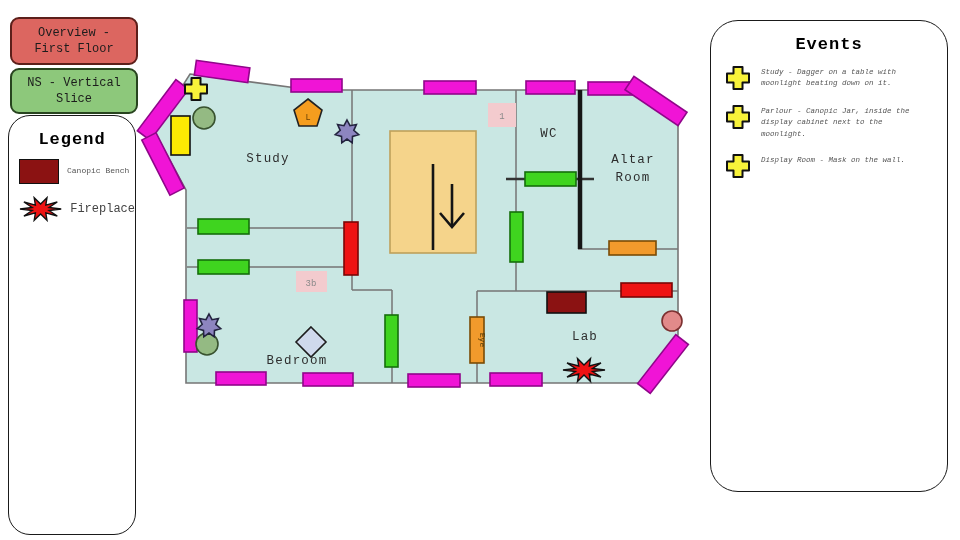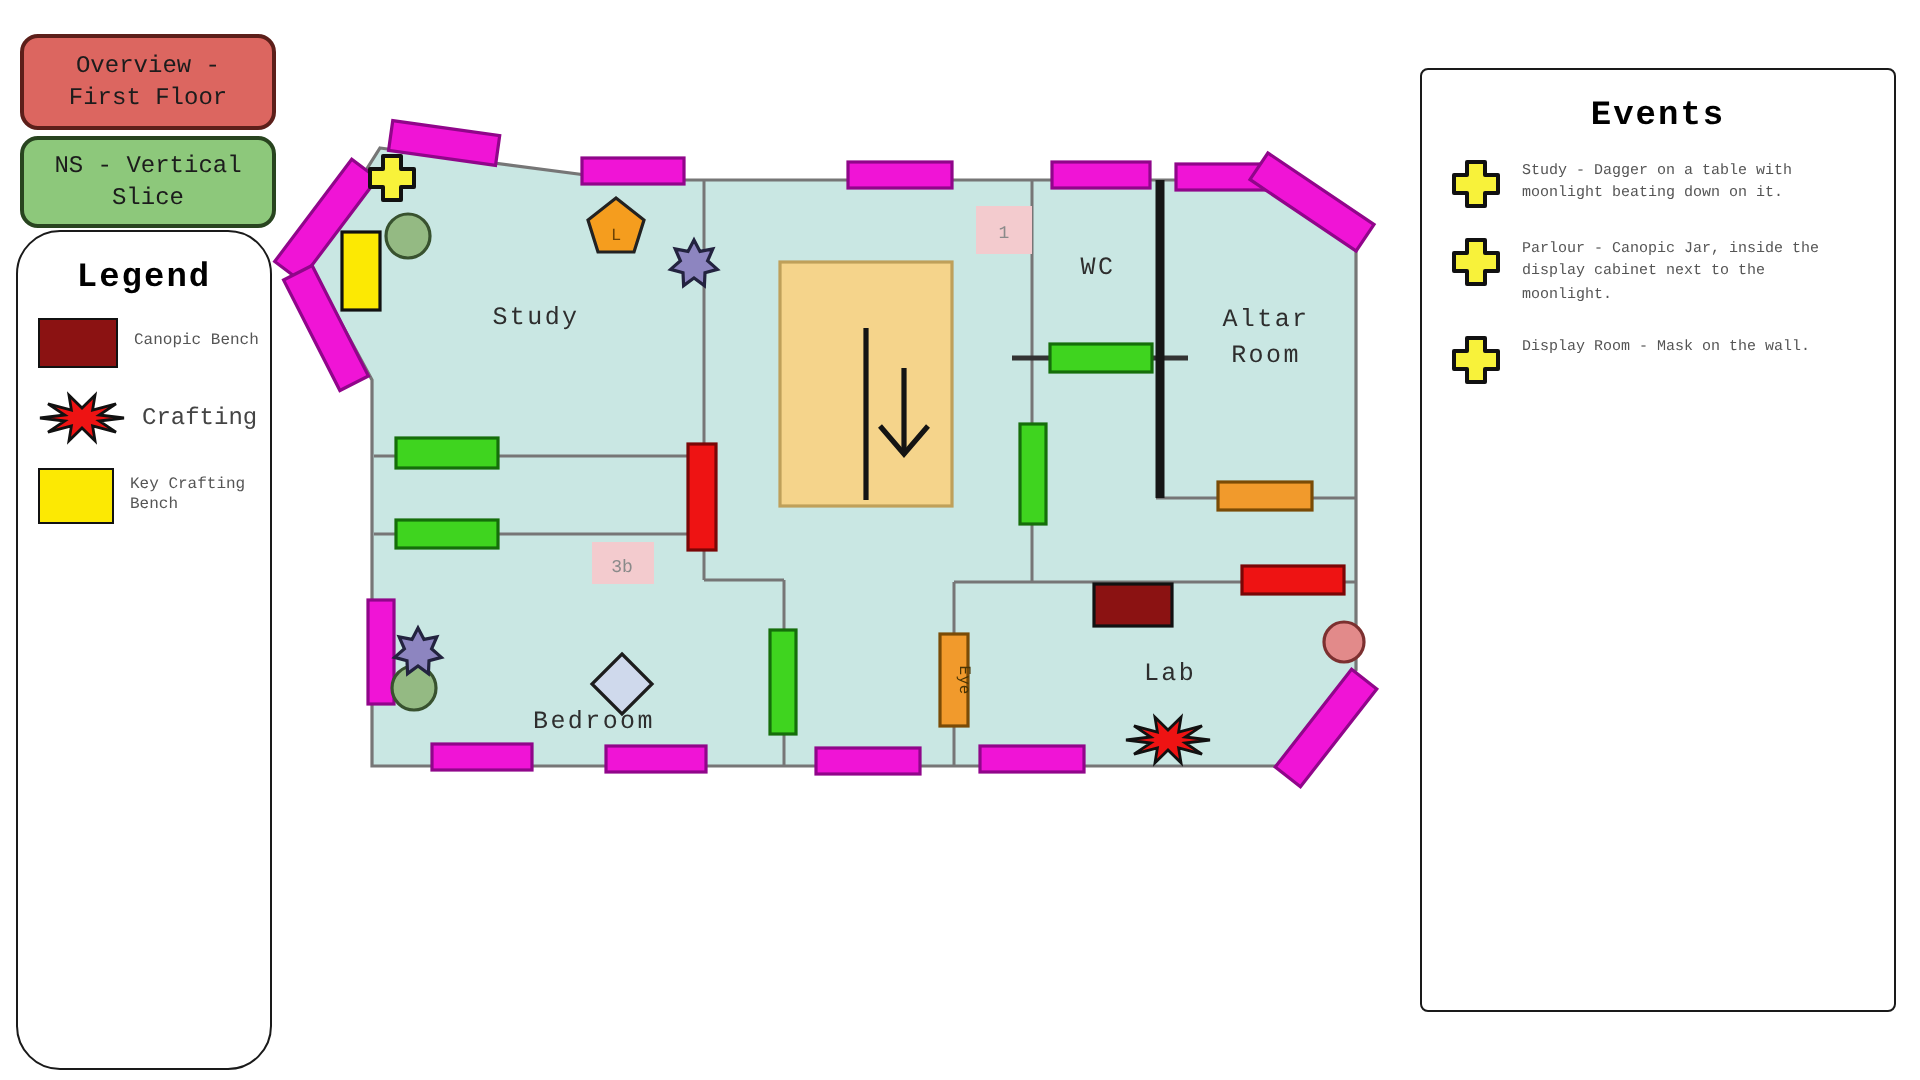--- a/index.html
+++ b/index.html
@@ -7,29 +7,29 @@
           font-family:"Liberation Mono",monospace;}
   
   .tab{position:absolute;border-radius:9px;display:flex;align-items:center;justify-content:center;
        text-align:center;font-size:12px;line-height:1.35;color:#1c1c1c;cursor:pointer;}
   .tab-red{left:10px;top:17px;width:124px;height:44px;background:#dc6660;border:2px solid #5c1f1a;}
   .tab-green{left:10px;top:68px;width:124px;height:42px;background:#8dc87b;border:2px solid #28441f;}
   .tab span{display:block;width:96px;}
   
   .panel{position:absolute;background:#ffffff;border:1.6px solid #1a1a1a;}
   .legend-panel{left:8px;top:115px;width:126px;height:418px;border-radius:22px;}
-  .events-panel{left:710px;top:34px;width:236px;height:470px;border-radius:4px;}
+  .events-panel{left:710px;top:20px;width:236px;height:470px;border-radius:28px;}
   .panel-title{text-align:center;font-weight:bold;font-size:17px;letter-spacing:1px;color:#000;margin:14px 0 10px 0;}
   .legend-item{display:flex;align-items:center;gap:8px;padding:0 0 0 10px;margin-bottom:9px;}
   .legend-swatch-dred{width:38px;height:23px;background:#8b1212;border:1.6px solid #111;flex:none;}
   .legend-swatch-yellow{width:36px;height:26px;background:#fce903;border:1.6px solid #111;flex:none;}
   .legend-label-sm{font-size:8px;color:#555;width:68px;line-height:1.3;}
   .legend-label-lg{font-size:12px;color:#444;}
   .event-item{display:flex;align-items:flex-start;gap:10px;padding-left:14px;margin-bottom:12px;}
-  .event-text{font-size:7.5px;line-height:1.5;color:#555;width:150px;padding-top:3px;}
+  .event-text{font-size:7.5px;line-height:1.5;color:#555;width:150px;padding-top:3px;font-style:italic;}
   .event-icon{flex:none;margin-top:1px;}
   
   .plan{position:absolute;left:0;top:0;}
   .roomlabel{font-family:"Liberation Mono",monospace;font-size:12.5px;letter-spacing:1.2px;fill:#2e2e2e;}
   .marklabel{font-family:"Liberation Mono",monospace;font-size:9px;fill:#8a8a8a;}
   
   .logo{position:absolute;left:795px;top:492px;display:flex;align-items:center;gap:2px;
         font-family:"Liberation Sans",sans-serif;}
   .logo-name{font-size:14px;font-weight:bold;color:#4f4f4f;letter-spacing:0.5px;line-height:1;}
   .logo-sub{font-size:10px;font-weight:bold;color:#cfe6f2;-webkit-text-stroke:1px #8fc3de;
@@ -50,25 +50,21 @@
   <div class="panel legend-panel">
     <div class="panel-title">Legend</div>
     <div class="legend-item">
       <div class="legend-swatch-dred"></div>
       <div class="legend-label-sm">Canopic Bench</div>
     </div>
     <div class="legend-item">
       <svg width="44" height="32" viewBox="0 0 44 32">
         <polygon transform="translate(22 16)" points="21,0 8.6,1.5 17,7.1 5.3,4 6.5,11.4 0,5 -6.5,11.4 -5.3,4 -17,7.1 -8.6,1.5 -21,0 -8.6,-1.5 -17,-7.1 -5.3,-4 -6.5,-11.4 0,-5 6.5,-11.4 5.3,-4 17,-7.1 8.6,-1.5" fill="#ee1313" stroke="#111" stroke-width="1.4"></polygon>
       </svg>
-      <div class="legend-label-lg">Crafting</div>
-    </div>
-    <div class="legend-item">
-      <div class="legend-swatch-yellow"></div>
-      <div class="legend-label-sm">Key Crafting Bench</div>
+      <div class="legend-label-lg">Fireplace</div>
     </div>
   </div>
 
   <div class="panel events-panel">
     <div class="panel-title">Events</div>
     <div class="event-item">
       <svg class="event-icon" width="26" height="26" viewBox="0 0 26 26">
         <path transform="translate(13 13)" d="M-4.5,-11 L4.5,-11 L4.5,-4.5 L11,-4.5 L11,4.5 L4.5,4.5 L4.5,11 L-4.5,11 L-4.5,4.5 L-11,4.5 L-11,-4.5 L-4.5,-4.5 Z" fill="#f8f23a" stroke="#111" stroke-width="2" stroke-linejoin="round"></path>
       </svg>
       <div class="event-text">Study - Dagger on a table with moonlight beating down on it.</div>

